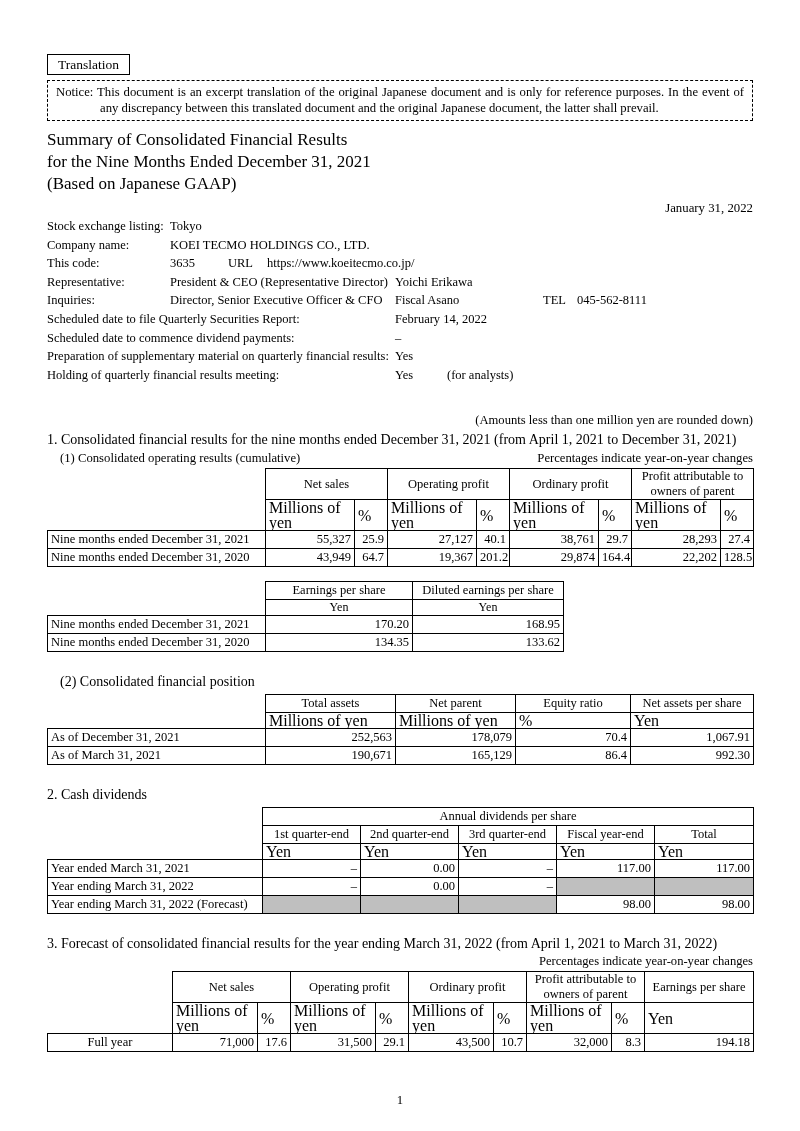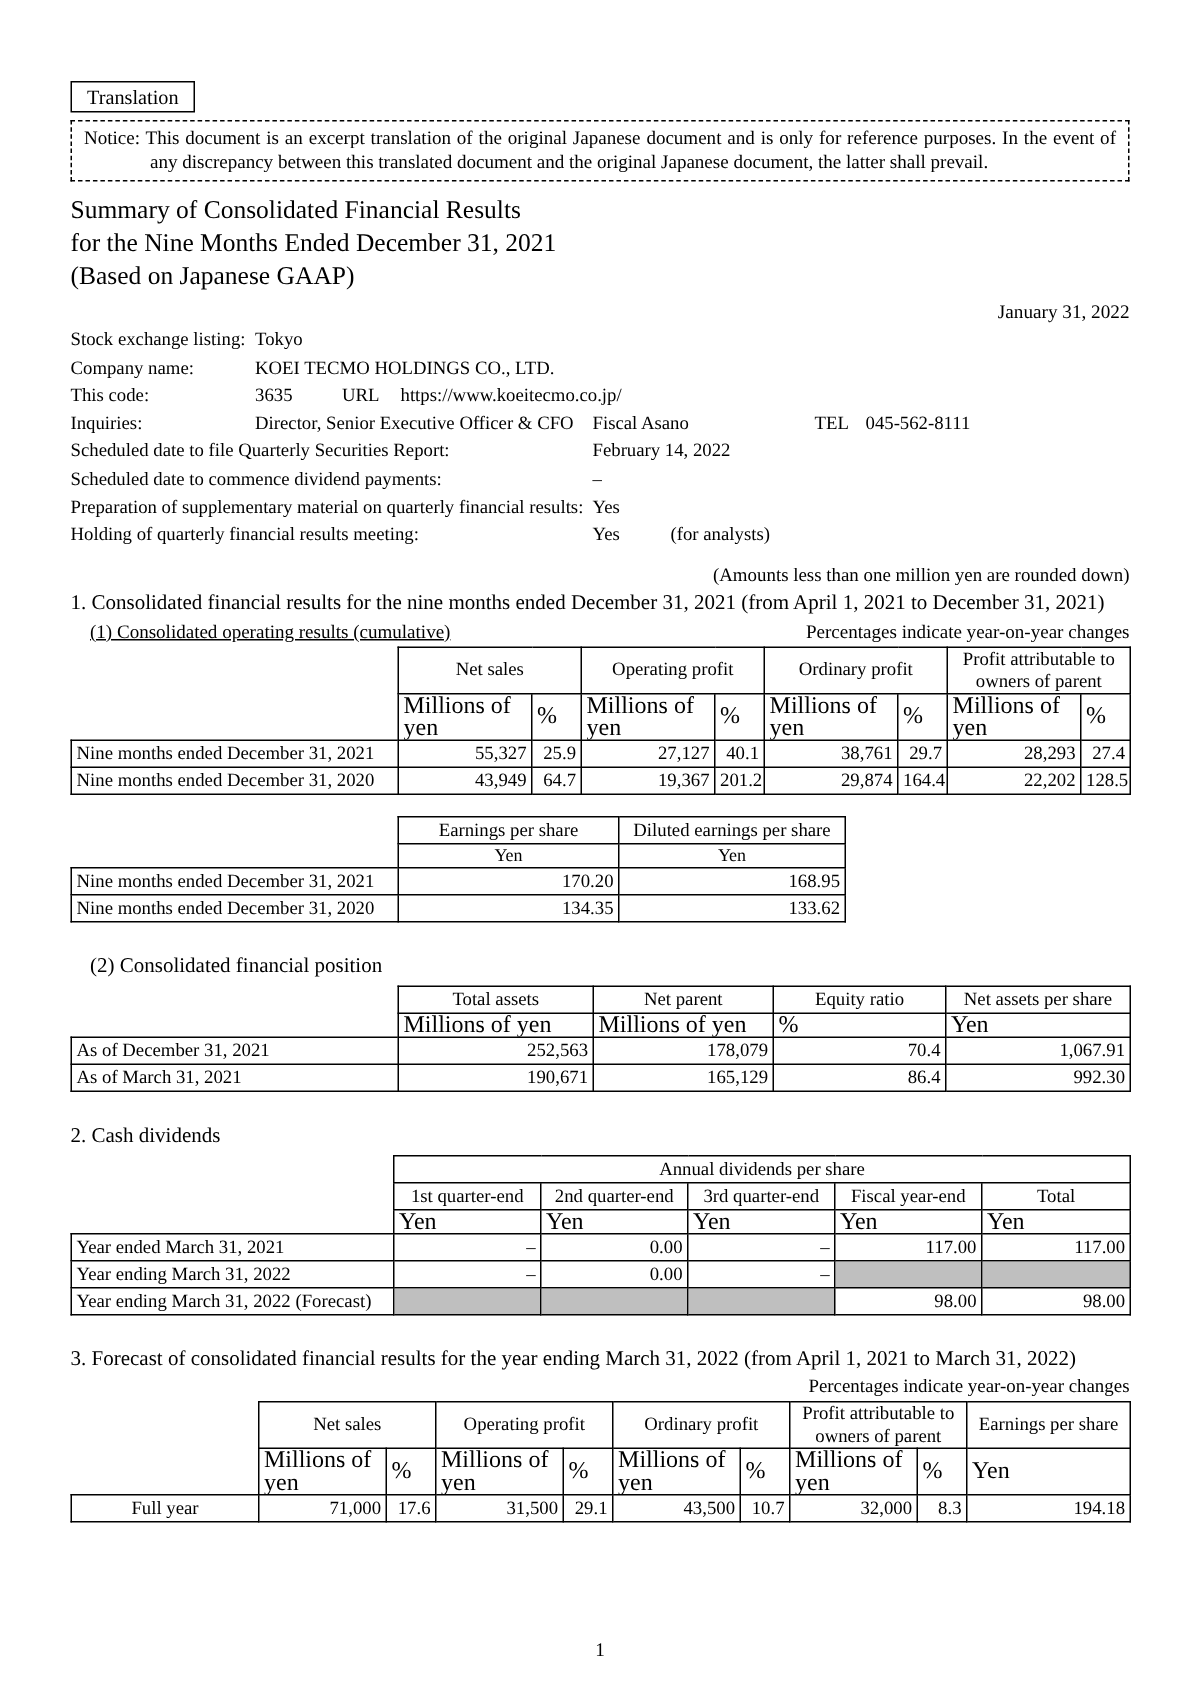--- a/index.html
+++ b/index.html
@@ -17,24 +17,24 @@
     border:1px dashed #000; margin-top:5px; padding:4px 8px;
     font-size:12.7px; line-height:15.5px;
   }
   .notice-box p { padding-left:44px; text-indent:-44px; text-align:justify; }
   .title-block { margin-top:8px; text-align:left; font-weight:normal; font-size:17px; line-height:22px; }
   .report-date { margin-top:6px; text-align:right; font-size:12.8px; }
   .company-info { margin-top:3px; font-size:12.5px; }
   .ci-row { position:relative; height:18.6px; }
   .ci-row span { position:absolute; top:0; white-space:nowrap; }
   .right-note { text-align:right; font-size:12.6px; }
-  .rounding-note { margin-top:8px; }
+  .rounding-note { margin-top:27px; }
   .sec-heading { font-size:14px; margin-top:4px; }
   .subrow { display:flex; justify-content:space-between; align-items:baseline; margin-top:3px; font-size:12.7px; }
-  .subrow .sub { padding-left:13px;text-decoration:underline; }
+  .subrow .sub { padding-left:13px; }
   .indent { padding-left:13px; }
   table { border-collapse:collapse; table-layout:fixed; font-size:12.5px; margin-left:0; }
   td { border:1px solid #000; padding:0 3px; height:18px; line-height:15px; vertical-align:middle; overflow:hidden; }
   td.blank { border:none; }
   td.ghead { text-align:center; }
   td.hgrp { height:30px; }
   td.unit { text-align:left; font-size:16px; height:16px; }
   td.unitc { text-align:center; font-size:12px; height:16px; }
   td.rlabel { text-align:left; white-space:nowrap; }
   td.center { text-align:center; }
@@ -73,20 +73,25 @@
       <span style="left:0">Company name:</span>
       <span style="left:123px">KOEI TECMO HOLDINGS CO., LTD.</span>
     </div>
     <div class="ci-row">
       <span style="left:0">This code:</span>
       <span style="left:123px">3635</span>
       <span style="left:181px">URL</span>
       <span style="left:220px">https://www.koeitecmo.co.jp/</span>
     </div>
     <div class="ci-row">
+      <span style="left:0">Representative:</span>
+      <span style="left:123px">President &amp; CEO (Representative Director)</span>
+      <span style="left:348px">Yoichi Erikawa</span>
+    </div>
+    <div class="ci-row">
       <span style="left:0">Inquiries:</span>
       <span style="left:123px">Director, Senior Executive Officer &amp; CFO</span>
       <span style="left:348px">Fiscal Asano</span>
       <span style="left:496px">TEL</span>
       <span style="left:530px">045-562-8111</span>
     </div>
     <div class="ci-row">
       <span style="left:0">Scheduled date to file Quarterly Securities Report:</span>
       <span style="left:348px">February 14, 2022</span>
     </div>

